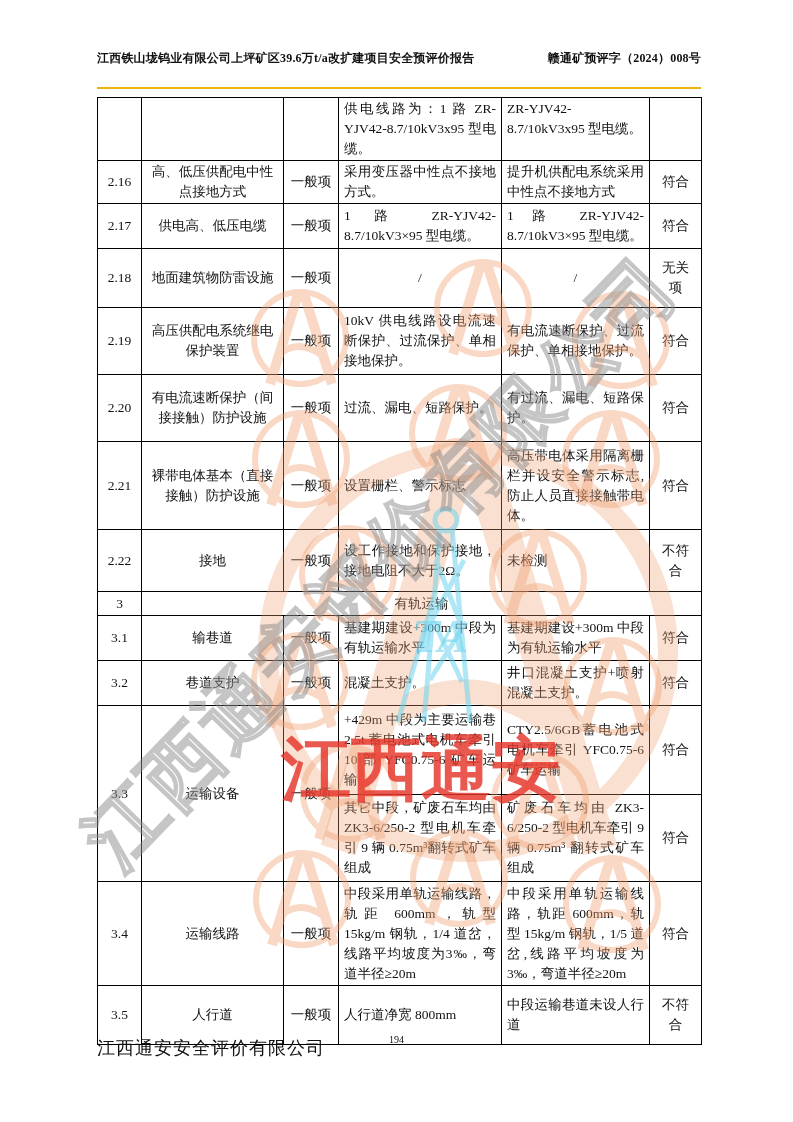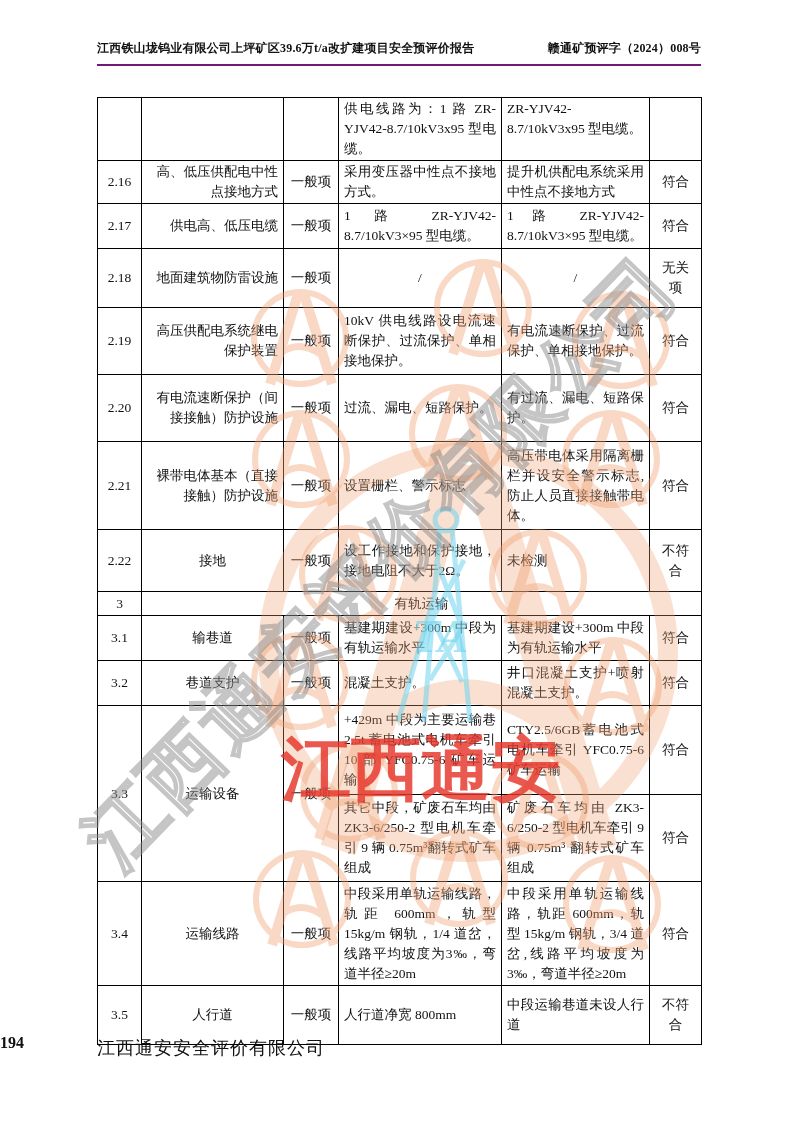--- a/index.html
+++ b/index.html
@@ -3,46 +3,46 @@
 <meta charset="utf-8">
 <style>
   html,body{margin:0;padding:0;}
   body{
     width:793px;height:1122px;position:relative;overflow:hidden;
     background:#ffffff;
     font-family:"Liberation Serif","DejaVu Serif",serif;
     color:#111;
   }
   .header{
-    position:absolute;left:97px;right:92px;top:40px;
+    position:absolute;left:97px;right:92px;top:50px;
     display:flex;justify-content:space-between;align-items:flex-end;
     font-size:12px;font-weight:bold;letter-spacing:0.2px;
-    border-bottom:2px solid #701a75;padding-bottom:7px;white-space:nowrap;
+    border-bottom:2px solid #eab308;padding-bottom:20px;white-space:nowrap;
   }
   .doc-table{
     position:absolute;left:97px;top:97px;width:604px;
     border-collapse:collapse;table-layout:fixed;
     border:1.5px solid #000;
   }
   .doc-table td{
     border:1px solid #000;
     font-size:13.5px;line-height:20px;
     padding:1px 5px;vertical-align:middle;
     word-break:break-word;
   }
   td.c{text-align:center;padding:1px 2px;}
   td.l{text-align:justify;text-align-last:left;}
-  td.nml{text-align:right;}
+  td.nml{text-align:center;}
   td.top{vertical-align:top;}
   td.k{text-align:center;padding:9px 8px;}
   .footer-company{
     position:absolute;left:97px;top:1036px;font-size:18px;letter-spacing:1px;
   }
   .page-number{
-    position:absolute;left:0;width:100%;top:1034px;text-align:left;font-size:16px;font-weight:bold;
+    position:absolute;left:0;width:100%;top:1034px;text-align:center;font-size:10px;
   }
   .wm{position:absolute;left:0;top:0;pointer-events:none;z-index:5;}
 </style>
 </head>
 <body>
 
 <div class="header">
   <span>江西铁山垅钨业有限公司上坪矿区39.6万t/a改扩建项目安全预评价报告</span>
   <span>赣通矿预评字（2024）008号</span>
 </div>
@@ -152,21 +152,21 @@
       <tr style="height: 87px;">
         <td class="l">其它中段，矿废石车均由 ZK3-6/250-2 型电机车牵引 9 辆 0.75m³翻转式矿车组成</td>
         <td class="l">矿废石车均由 ZK3-6/250-2 型电机车牵引 9 辆 0.75m³ 翻转式矿车组成</td>
         <td class="k">符合</td>
       </tr>
       <tr style="height: 104px;">
         <td class="c">3.4</td>
         <td class="c">运输线路</td>
         <td class="c">一般项</td>
         <td class="l">中段采用单轨运输线路，轨距 600mm，轨型 15kg/m 钢轨，1/4 道岔，线路平均坡度为3‰，弯道半径≥20m</td>
-        <td class="l">中段采用单轨运输线路，轨距 600mm，轨型 15kg/m 钢轨，3/4 道岔,线路平均坡度为3‰，弯道半径≥20m</td>
+        <td class="l">中段采用单轨运输线路，轨距 600mm，轨型 15kg/m 钢轨，1/5 道岔,线路平均坡度为3‰，弯道半径≥20m</td>
         <td class="k">符合</td>
       </tr>
       <tr style="height: 44px;">
         <td class="c">3.5</td>
         <td class="c">人行道</td>
         <td class="c">一般项</td>
         <td class="l">人行道净宽 800mm</td>
         <td class="l">中段运输巷道未设人行道</td>
         <td class="k">不符合</td>
       </tr>

